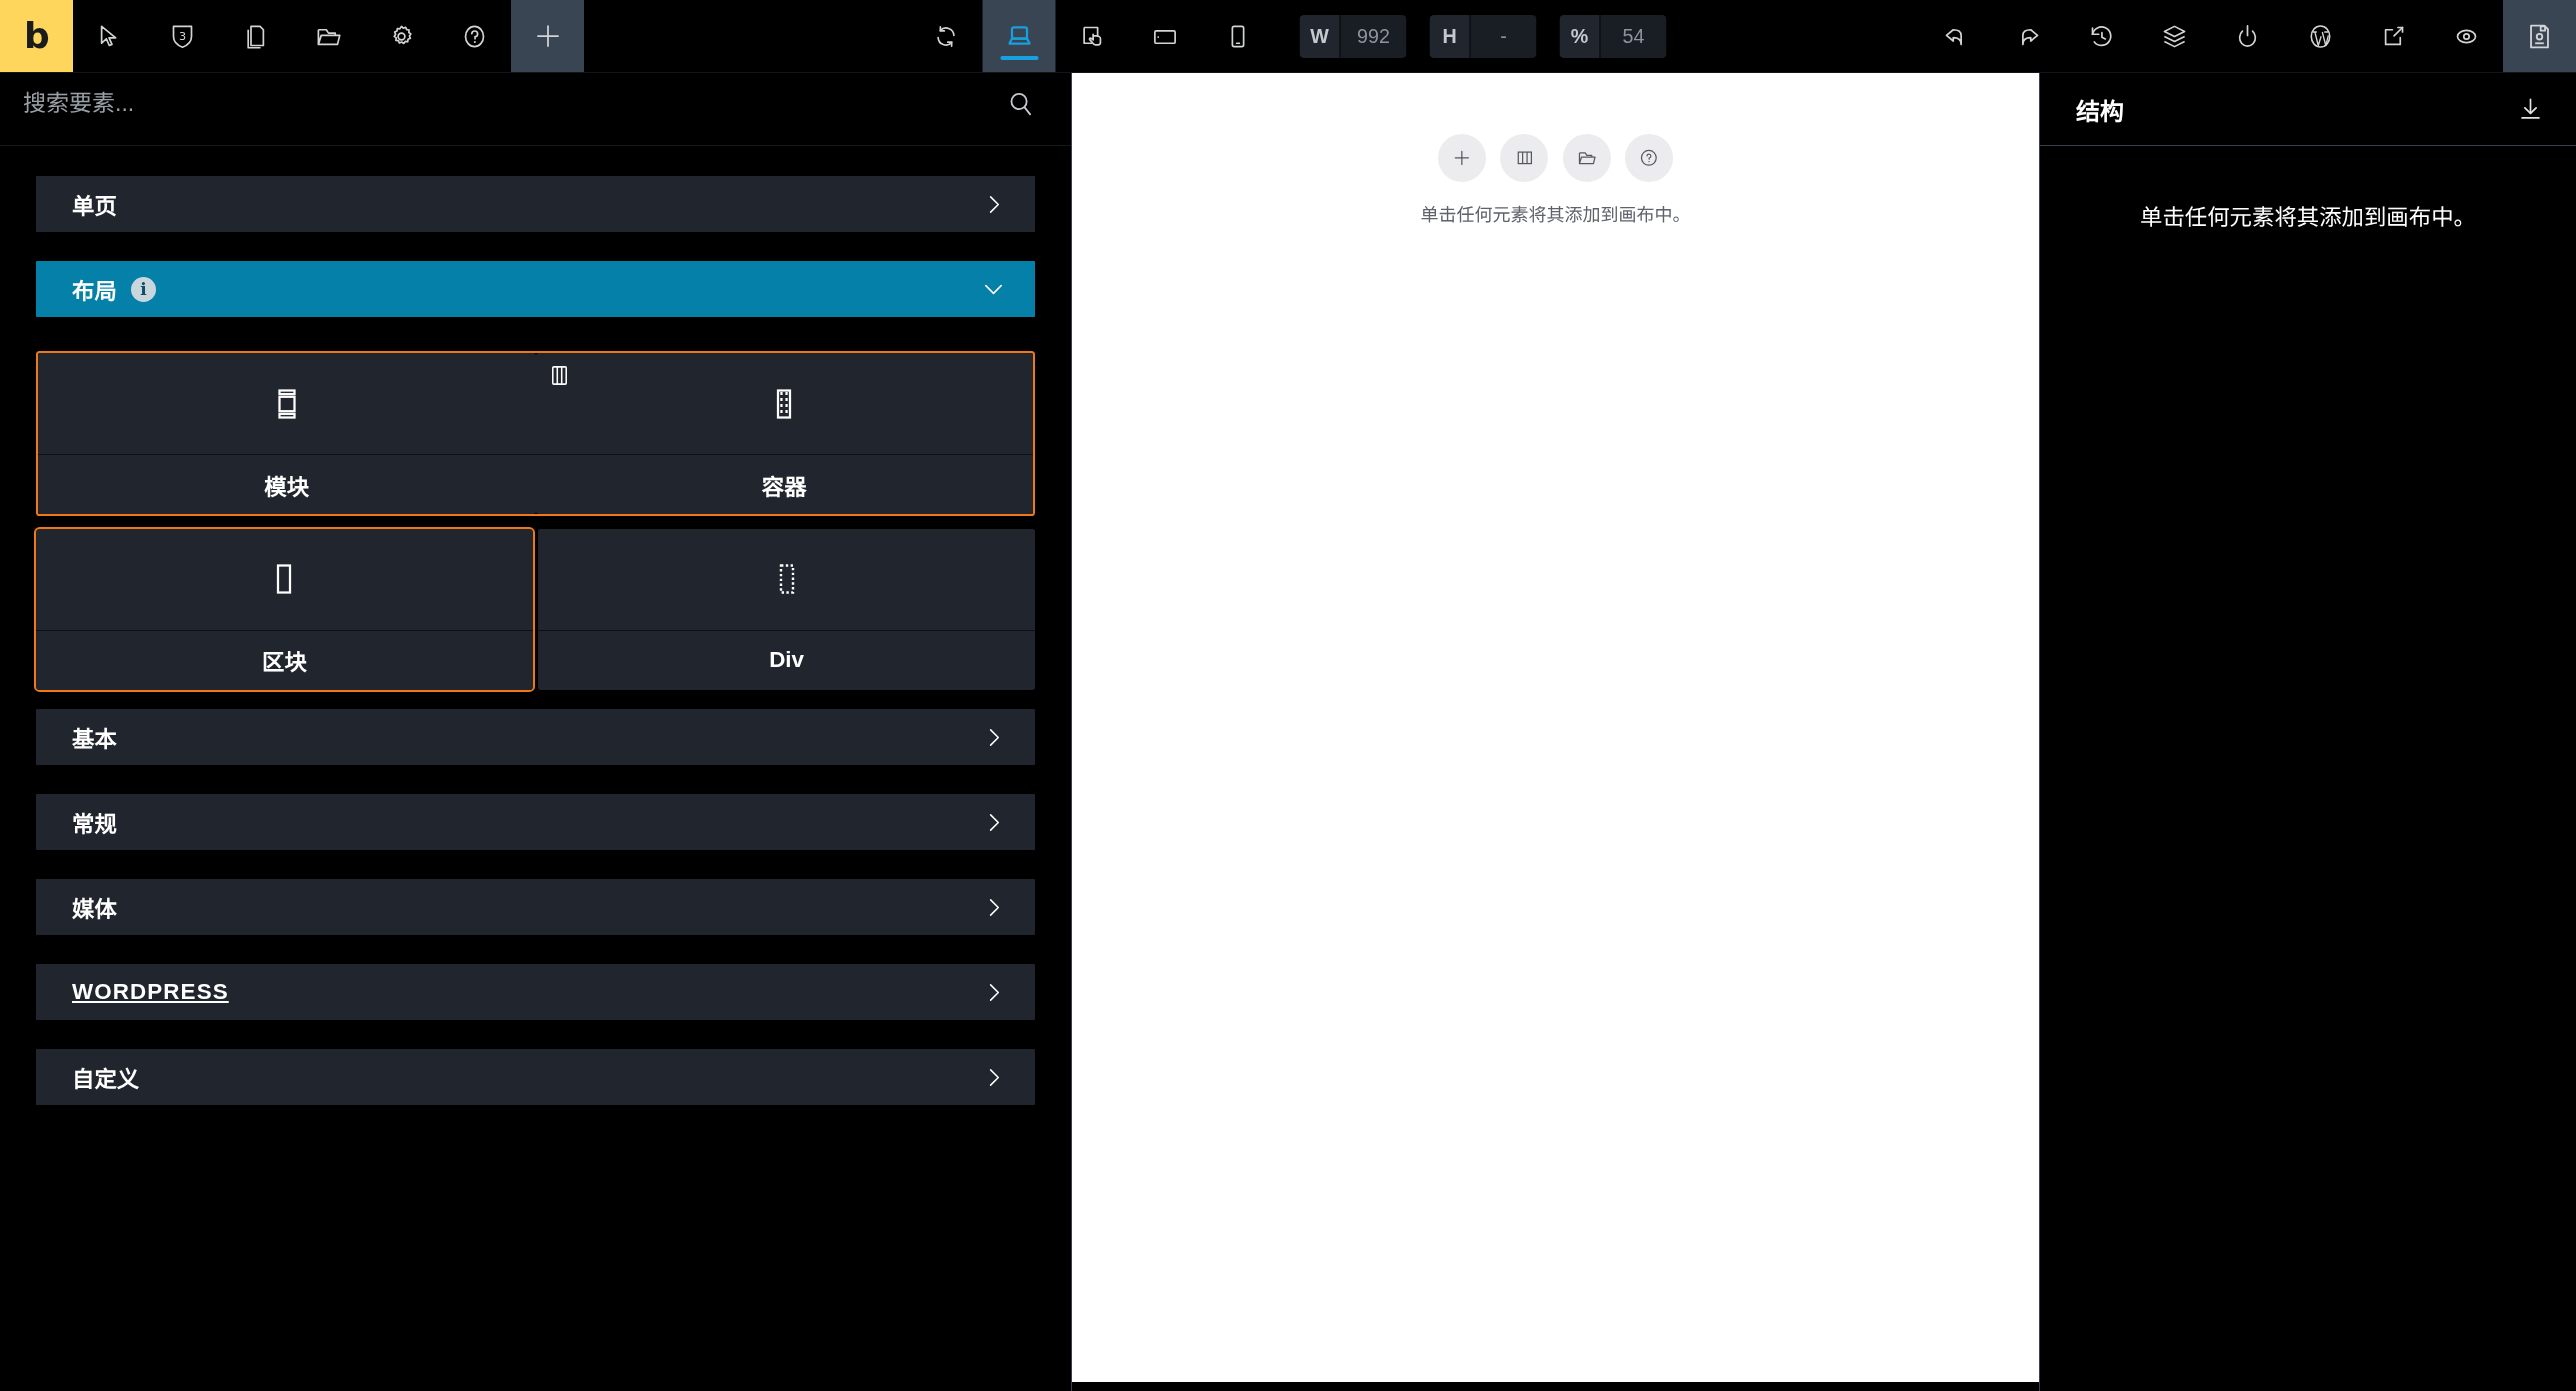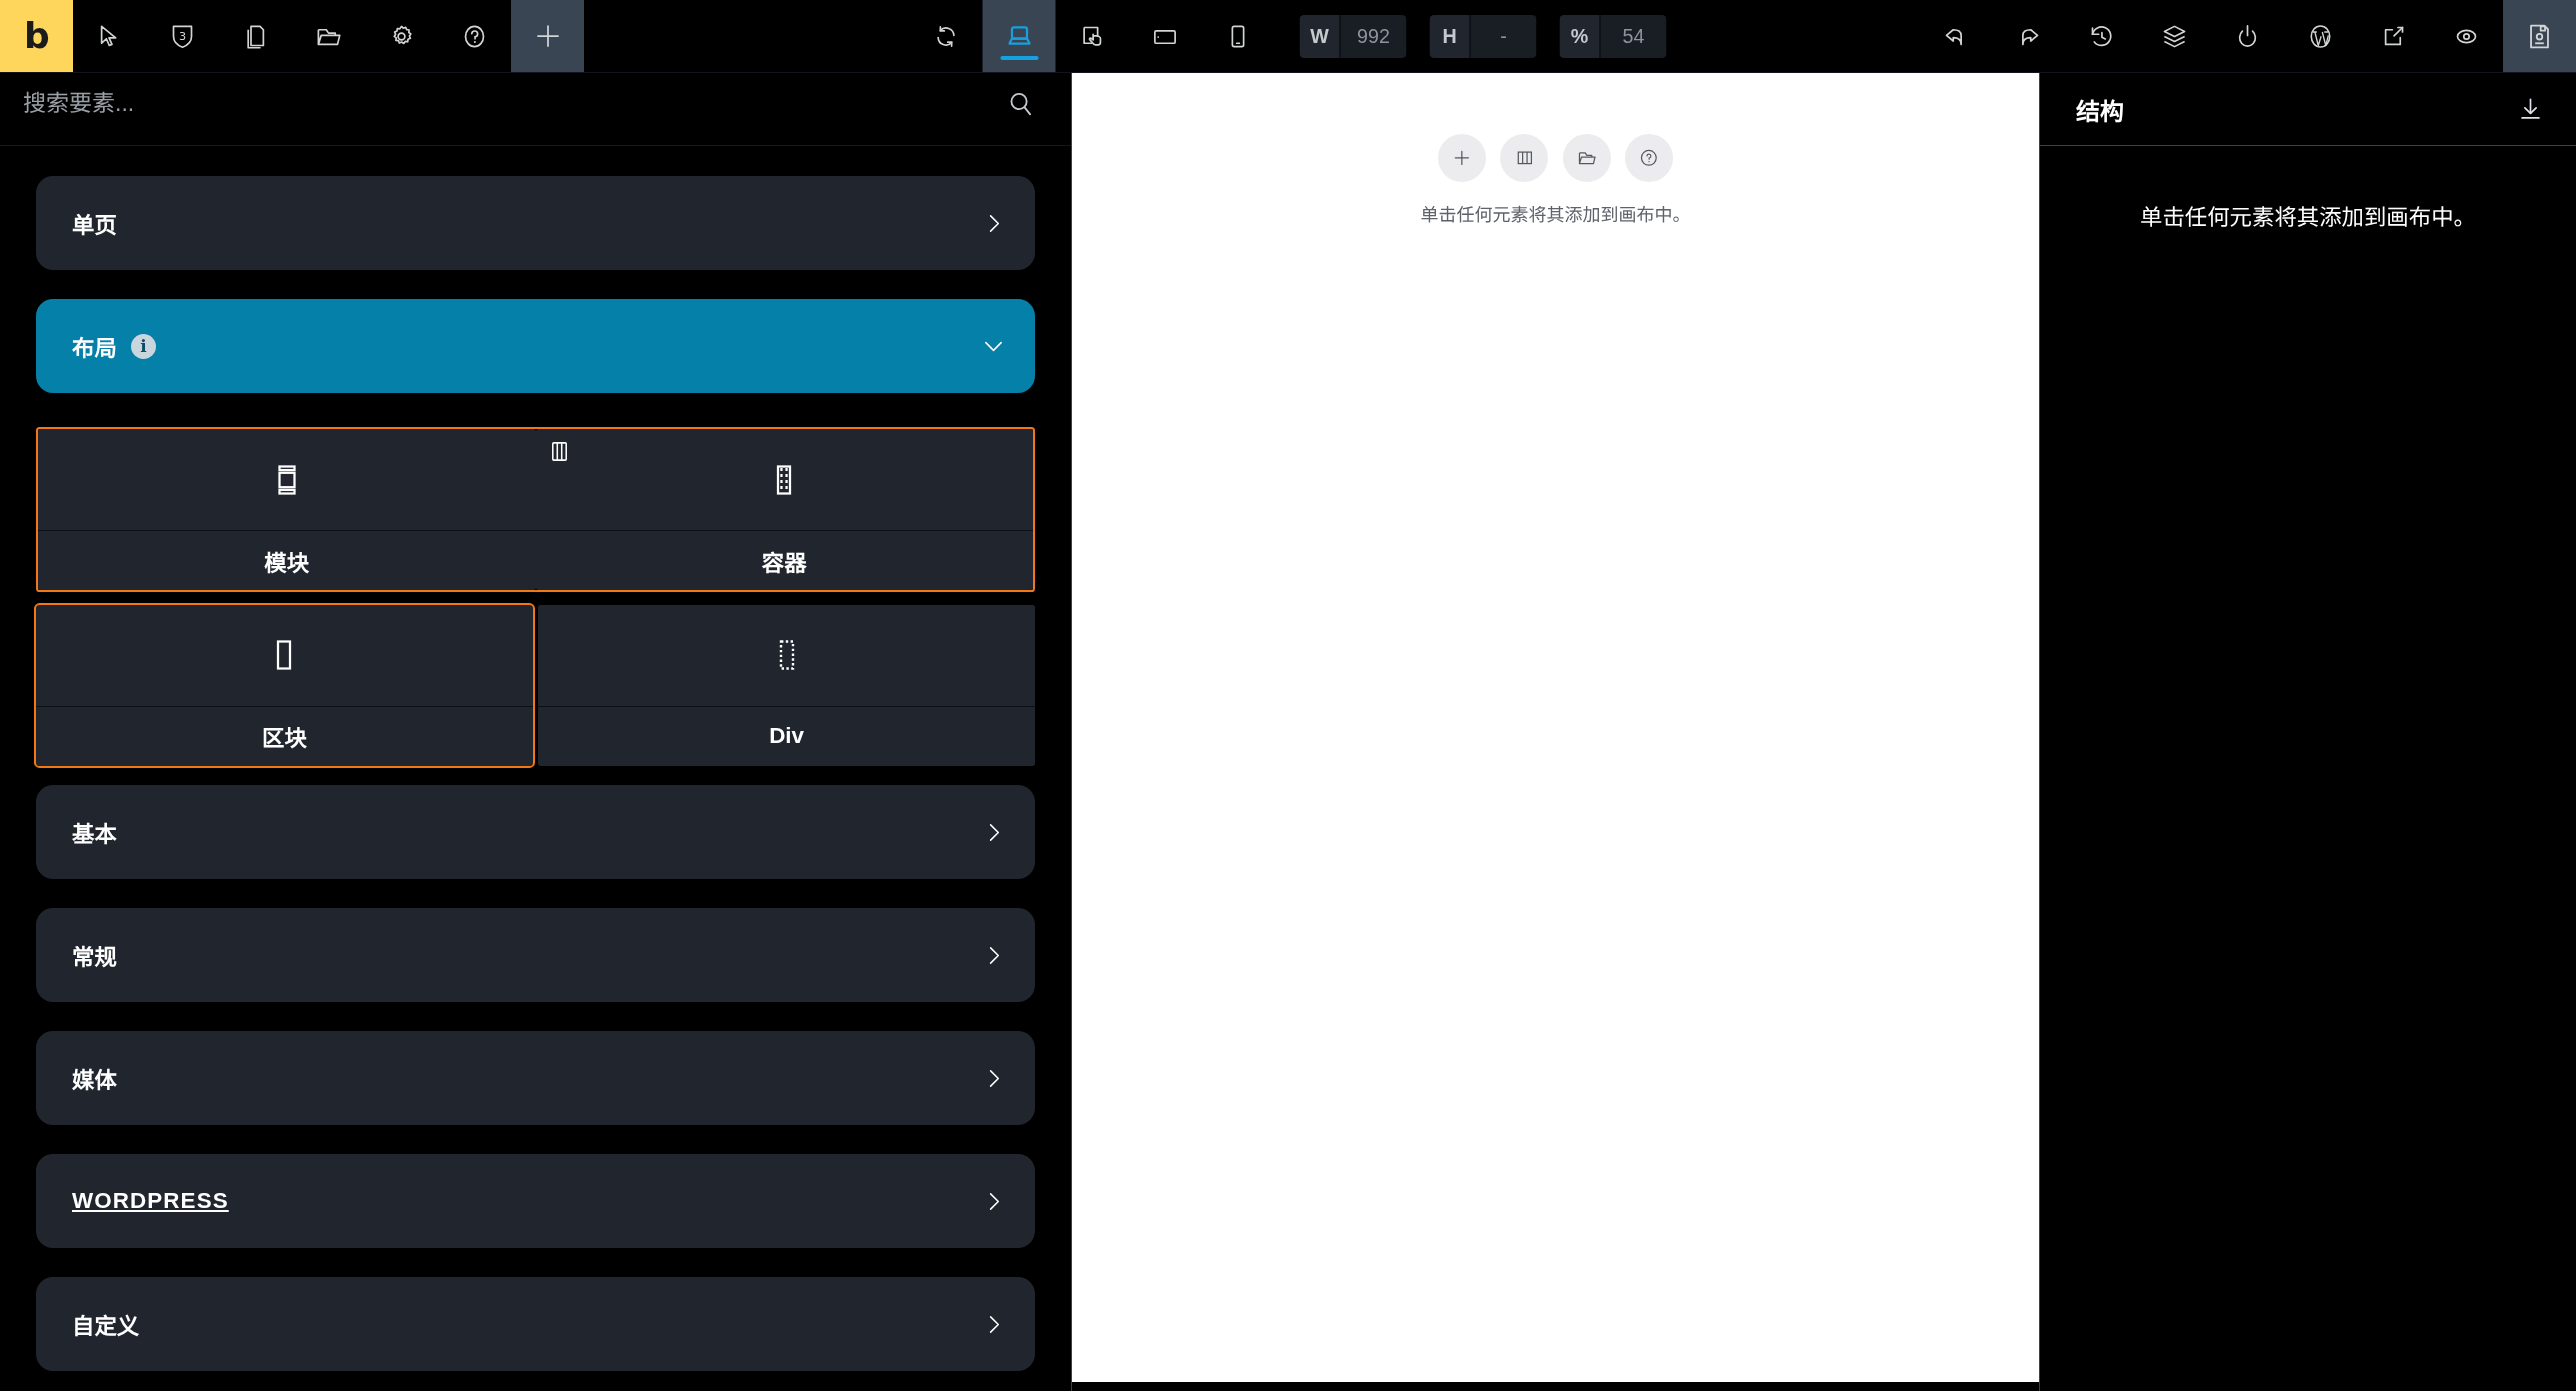--- a/index.html
+++ b/index.html
@@ -102,23 +102,23 @@
   .search-btn {
     background: transparent; border: 0; padding: 0; cursor: pointer;
     color: #c6cad0; display: flex; align-items: center;
   }
 
   .panel-scroll {
     flex: 1 1 auto; overflow: hidden;
     padding: 30px 36px 0 36px;
   }
   .accordion-head {
-    height: 94px;
+    height: 56px;
     background: #21262e;
-    border-radius: 17px;
+    border-radius: 1px;
     display: flex; align-items: center; justify-content: space-between;
     padding: 0 30px 0 36px;
     margin-bottom: 29px;
     color: #ffffff; font-size: 22.4px; font-weight: 700;
     cursor: pointer;
   }
   .accordion-head.open { background: #0580A8; margin-bottom: 34px; }
   .acc-left { display: flex; align-items: center; gap: 14.3px; }
   .acc-chevron { color: #ffffff; display: flex; align-items: center; }
   .info-dot {

